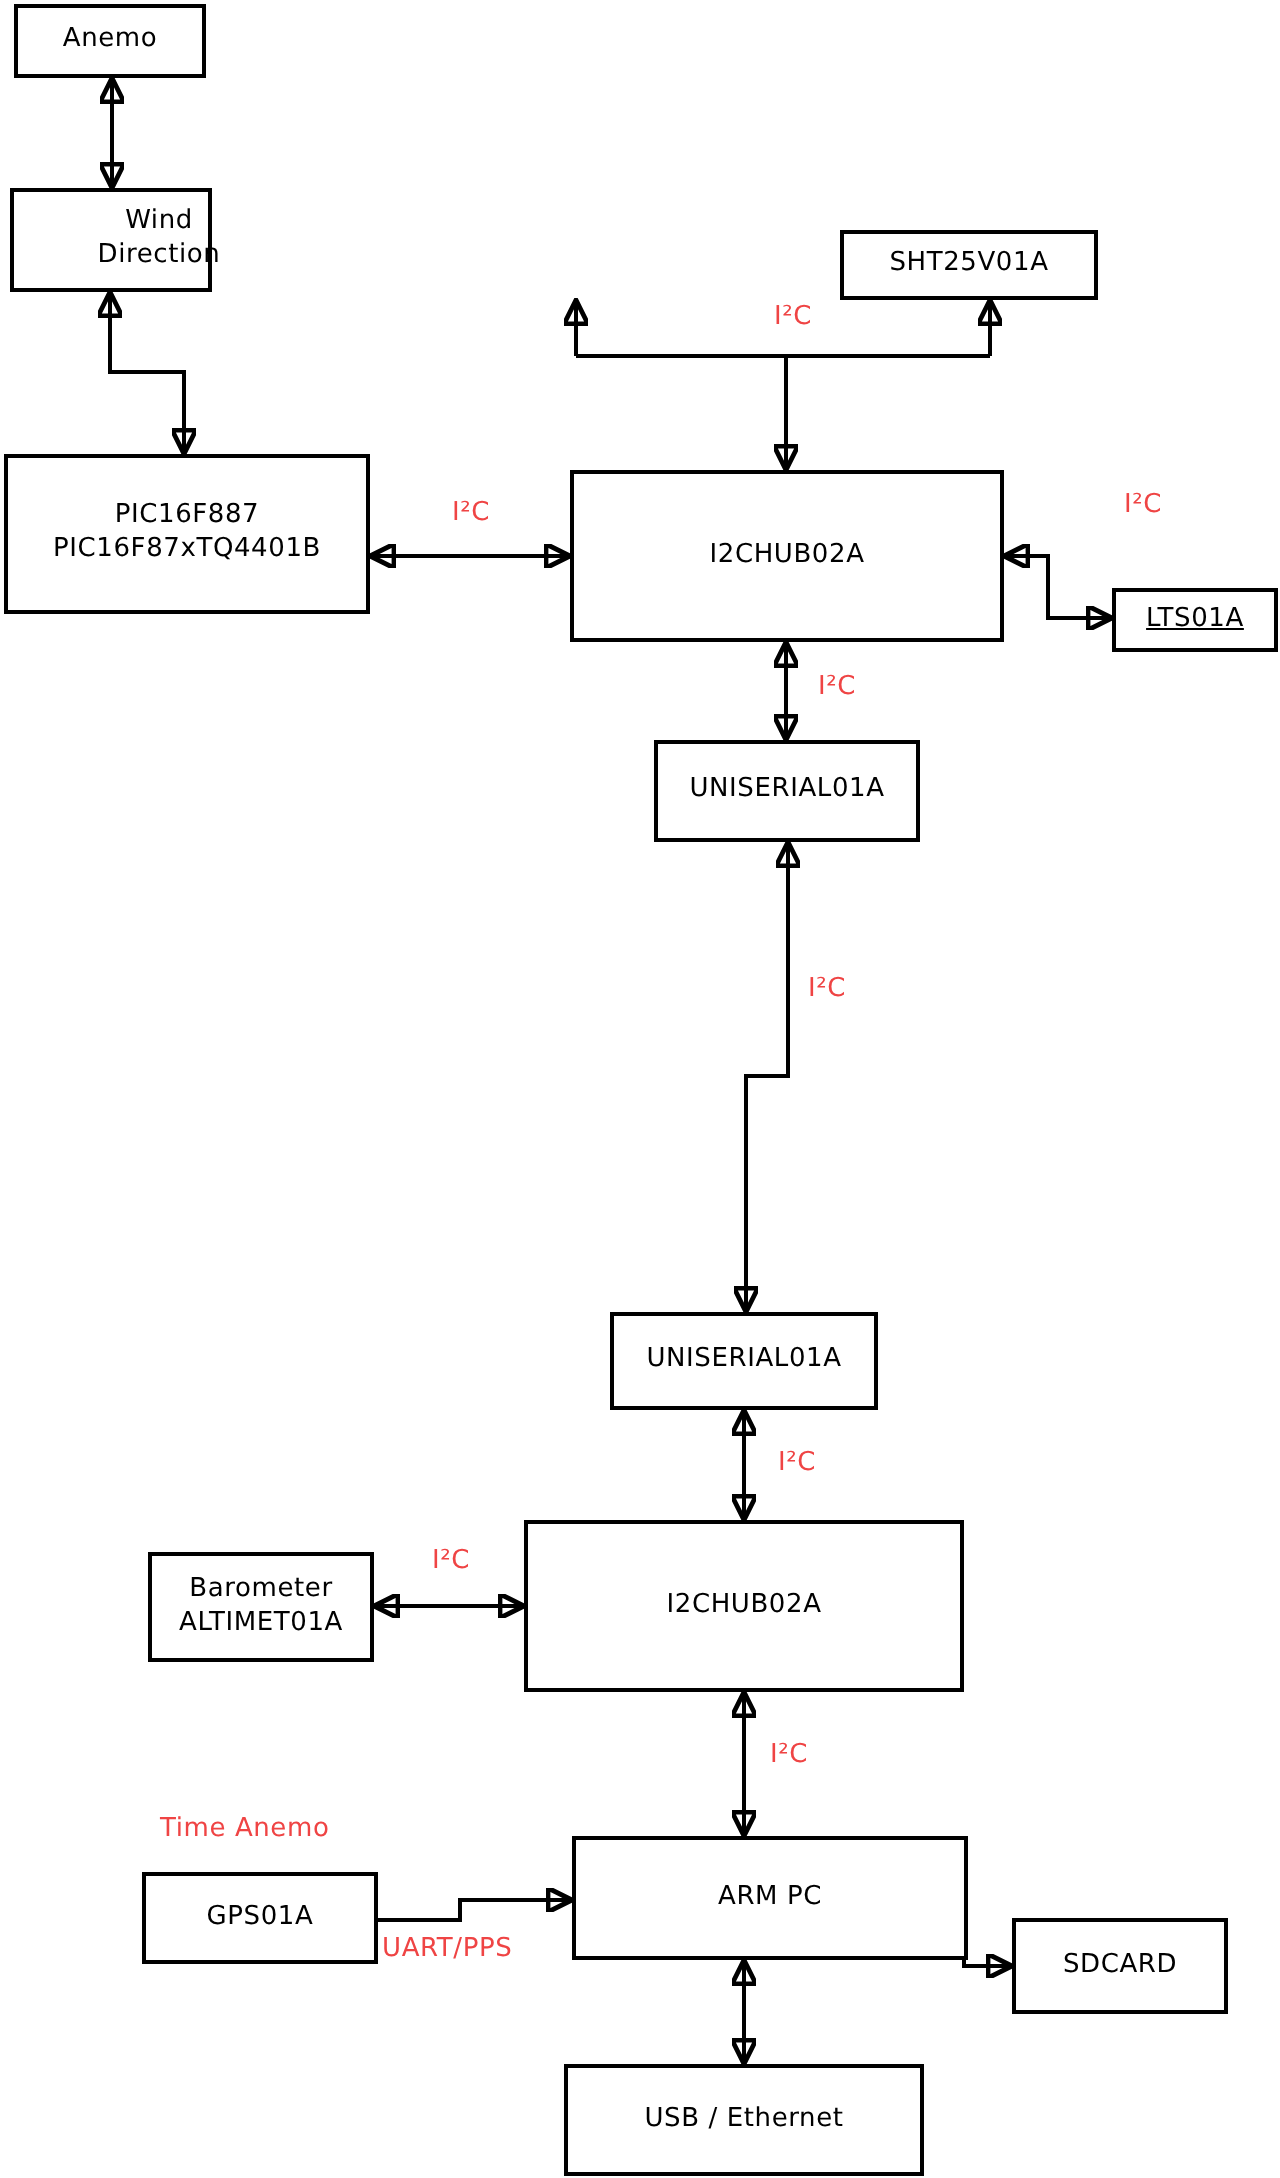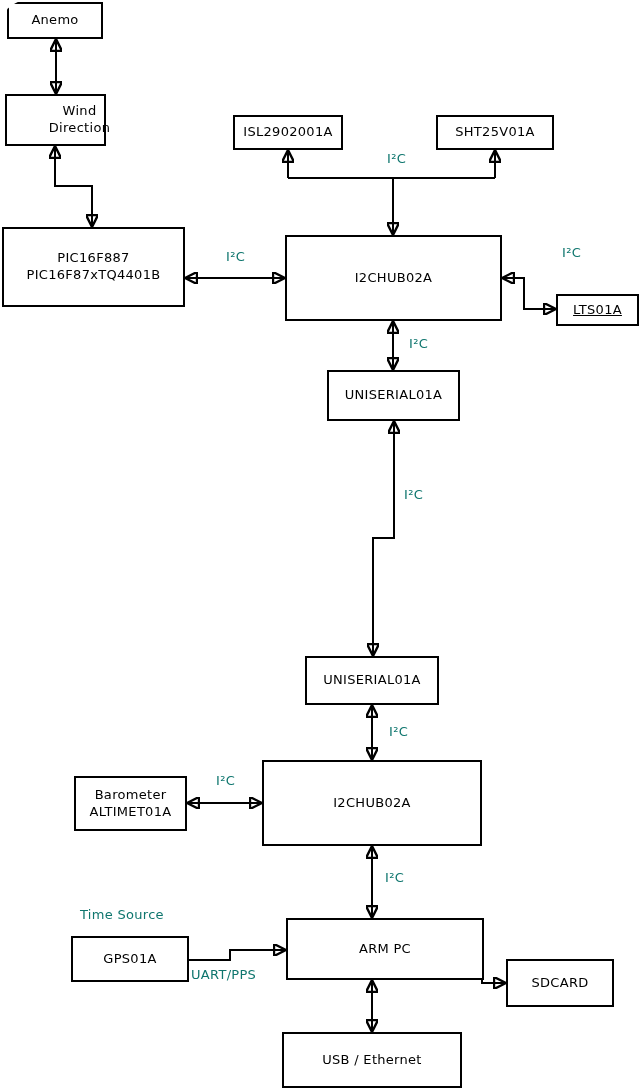--- a/index.html
+++ b/index.html
@@ -7,21 +7,20 @@
     padding: 0;
     background: #ffffff;
     font-family: "DejaVu Sans", "Liberation Sans", sans-serif;
   }
   .canvas {
     position: relative;
     width: 640px;
     height: 1089px;
     background: #ffffff;
     overflow: hidden;
-    border-radius: 28px;
   }
   .connector-layer {
     position: absolute;
     left: 0; top: 0;
     width: 640px; height: 1089px;
     z-index: 1;
   }
   .connector-layer path {
     stroke: #000000;
     stroke-width: 2;
@@ -40,30 +39,30 @@
     font-size: 13px;
     line-height: 1.3;
     color: #000000;
     letter-spacing: 0.3px;
   }
   .node span { white-space: pre-line; }
   .edge-label {
     position: absolute;
     z-index: 3;
     font-size: 13px;
-    color: #0f766e;
+    color: #ef4444;
     white-space: nowrap;
     letter-spacing: 0.3px;
   }
   
   .n-anemo   { left: 7px;   top: 2px;    width: 96px;  height: 37px; }
   .n-wind    { left: 5px;   top: 94px;   width: 101px; height: 52px; padding-left: 48px; }
   .n-pic     { left: 2px;   top: 227px;  width: 183px; height: 80px; }
   .n-isl     { left: 233px; top: 115px;  width: 110px; height: 35px; }
-  .n-sht     { left: 436px; top: 115px;  width: 118px; height: 35px; }
+  .n-sht     { left: 420px; top: 115px;  width: 129px; height: 35px; }
   .n-hub1    { left: 285px; top: 235px;  width: 217px; height: 86px; }
   .n-lts     { left: 556px; top: 294px;  width: 83px;  height: 32px; text-decoration: underline; }
   .n-uni1    { left: 327px; top: 370px;  width: 133px; height: 51px; }
   .n-uni2    { left: 305px; top: 656px;  width: 134px; height: 49px; }
   .n-baro    { left: 74px;  top: 776px;  width: 113px; height: 55px; }
   .n-hub2    { left: 262px; top: 760px;  width: 220px; height: 86px; }
   .n-gps     { left: 71px;  top: 936px;  width: 118px; height: 46px; }
   .n-arm     { left: 286px; top: 918px;  width: 198px; height: 62px; }
   .n-sdcard  { left: 506px; top: 959px;  width: 108px; height: 48px; }
   .n-usb     { left: 282px; top: 1032px; width: 180px; height: 56px; }
@@ -112,23 +111,20 @@
     <span>Anemo</span>
   </div>
   <div class="node n-wind">
     <span>Wind
 Direction</span>
   </div>
   <div class="node n-pic">
     <span>PIC16F887
 PIC16F87xTQ4401B</span>
   </div>
-  <div class="node n-isl">
-    <span>ISL2902001A</span>
-  </div>
   <div class="node n-sht">
     <span>SHT25V01A</span>
   </div>
   <div class="node n-hub1">
     <span>I2CHUB02A</span>
   </div>
   <div class="node n-lts">
     <span>LTS01A</span>
   </div>
   <div class="node n-uni1">
@@ -159,15 +155,15 @@
 
   <div class="edge-label l-i2c-top">I²C</div>
   <div class="edge-label l-i2c-pic-hub">I²C</div>
   <div class="edge-label l-i2c-hub-lts">I²C</div>
   <div class="edge-label l-i2c-hub-uni1">I²C</div>
   <div class="edge-label l-i2c-long">I²C</div>
   <div class="edge-label l-i2c-uni2-hub">I²C</div>
   <div class="edge-label l-i2c-baro">I²C</div>
   <div class="edge-label l-i2c-hub2-arm">I²C</div>
   <div class="edge-label l-uart">UART/PPS</div>
-  <div class="edge-label l-time-source">Time Source</div>
+  <div class="edge-label l-time-source">Time Anemo</div>
 
 </div>
 
 </body></html>

